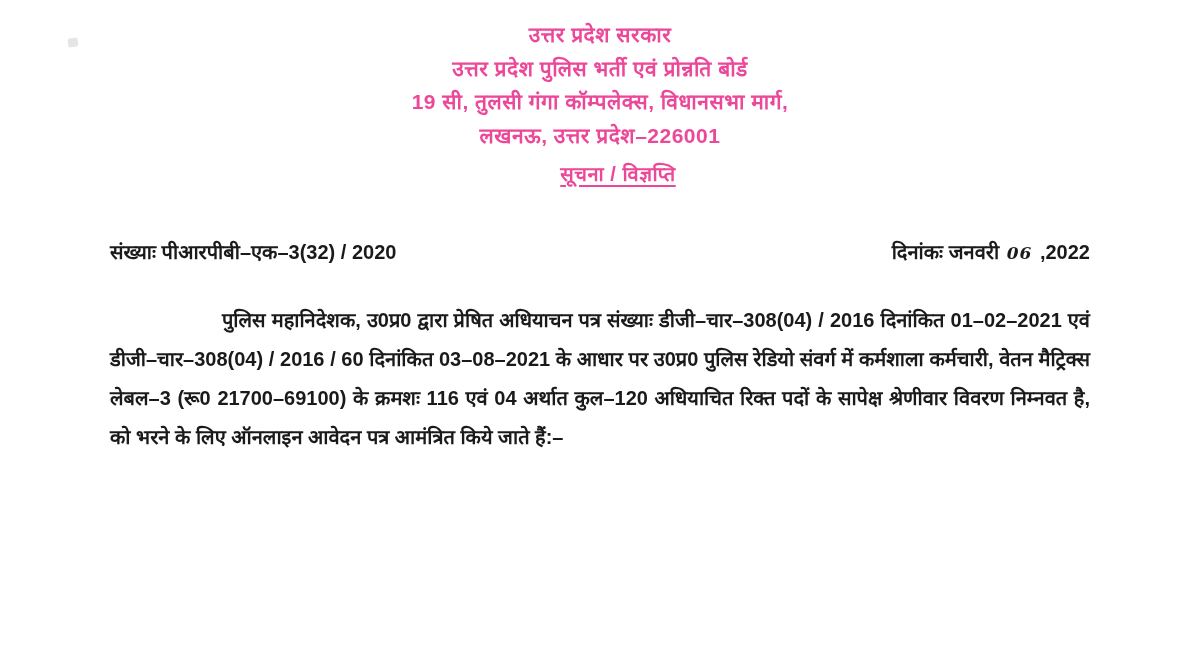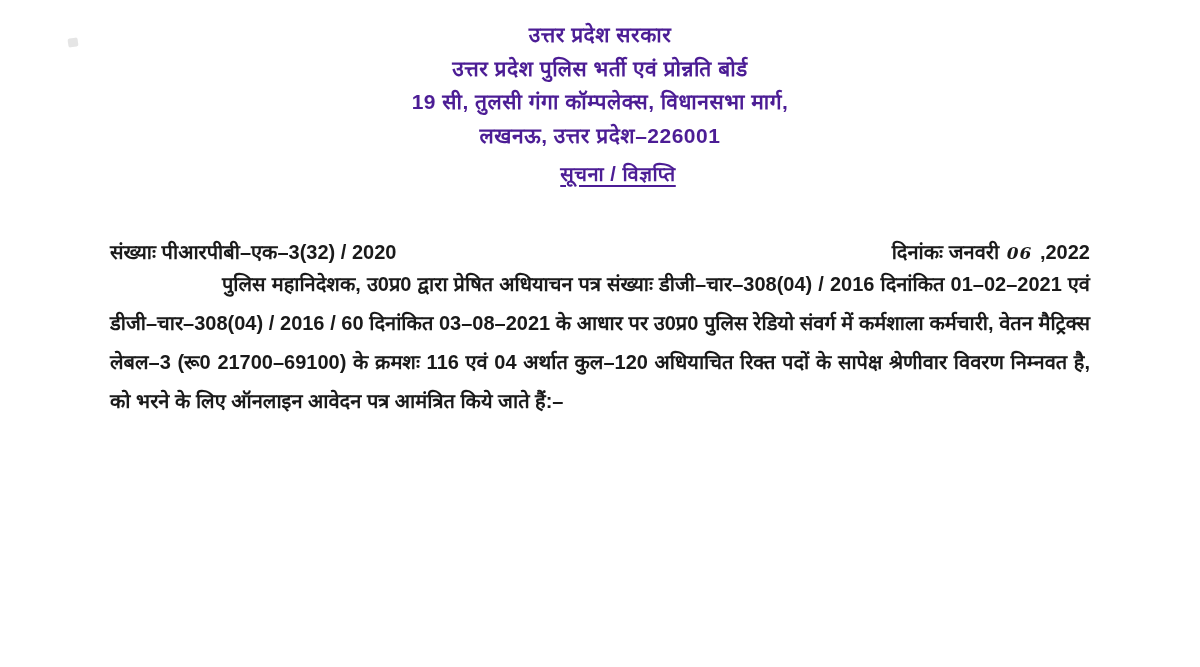--- a/index.html
+++ b/index.html
@@ -37,21 +37,21 @@
   }
 
   .header-block {
     text-align: center;
     padding-top: 18px;
   }
   .hdr-line {
     font-weight: bold;
     letter-spacing: .5px;
     line-height: 1.6;
-    color: #4c1d95;
+    color: #ec4899;
   }
   .hdr-1 { font-size: 21px; }
   .hdr-2 { font-size: 21px; }
   .hdr-3 { font-size: 21px; }
   .hdr-4 { font-size: 21px; }
   .hdr-5 {
     font-size: 20px;
     text-decoration: underline;
     text-underline-offset: 4px;
     margin-top: 6px;
@@ -80,20 +80,21 @@
   .ref-right { white-space: nowrap; position: relative; }
   .handwritten {
     font-family: "DejaVu Serif", serif;
     font-style: italic;
     font-size: 17px;
     letter-spacing: 1px;
     padding: 0 2px;
   }
 
   .body-para {
+    margin-top: 36px;
     padding: 0 110px;
     font-size: 20px;
     font-weight: bold;
     line-height: 1.95;
     text-align: justify;
     text-justify: inter-word;
     text-indent: 112px;
   }
 
   .section-title {

